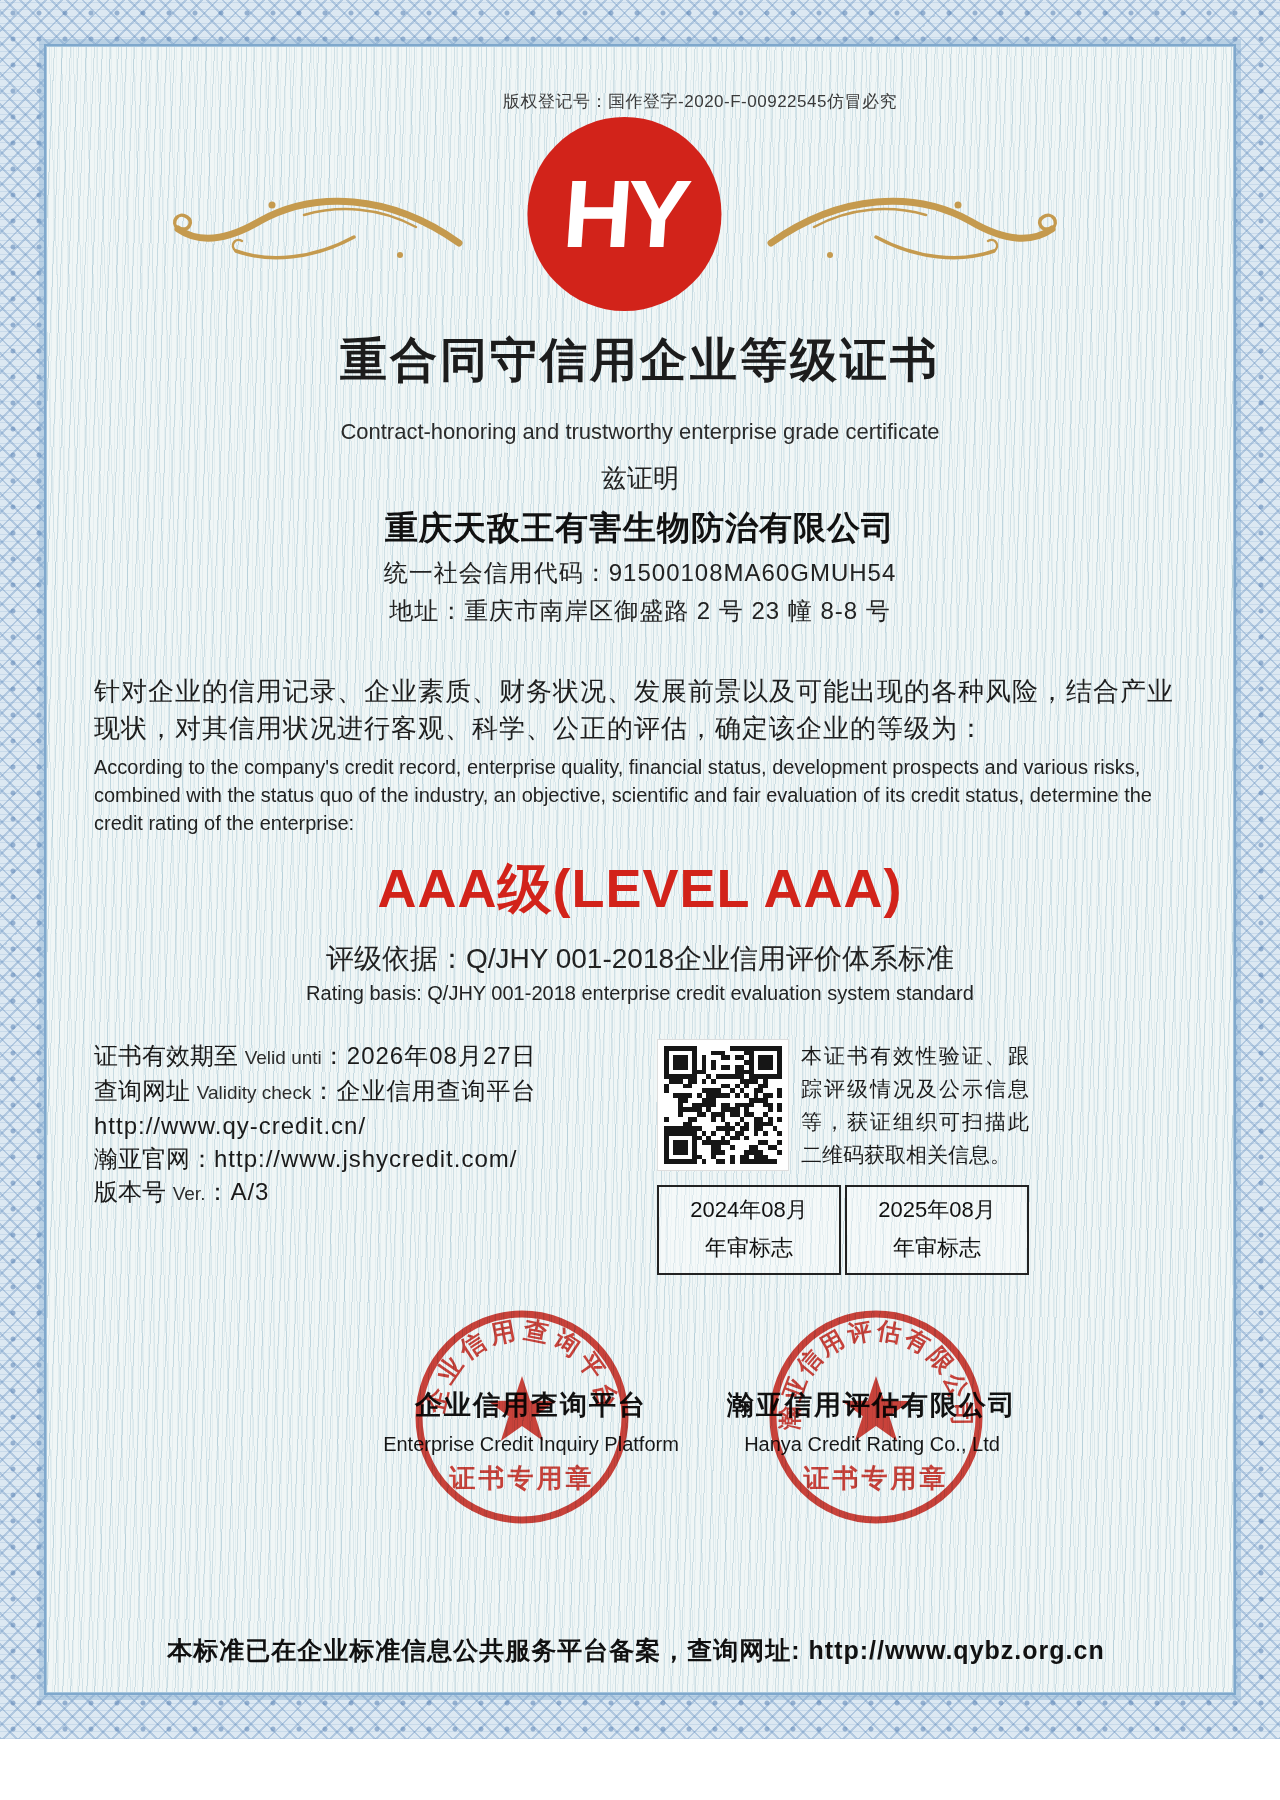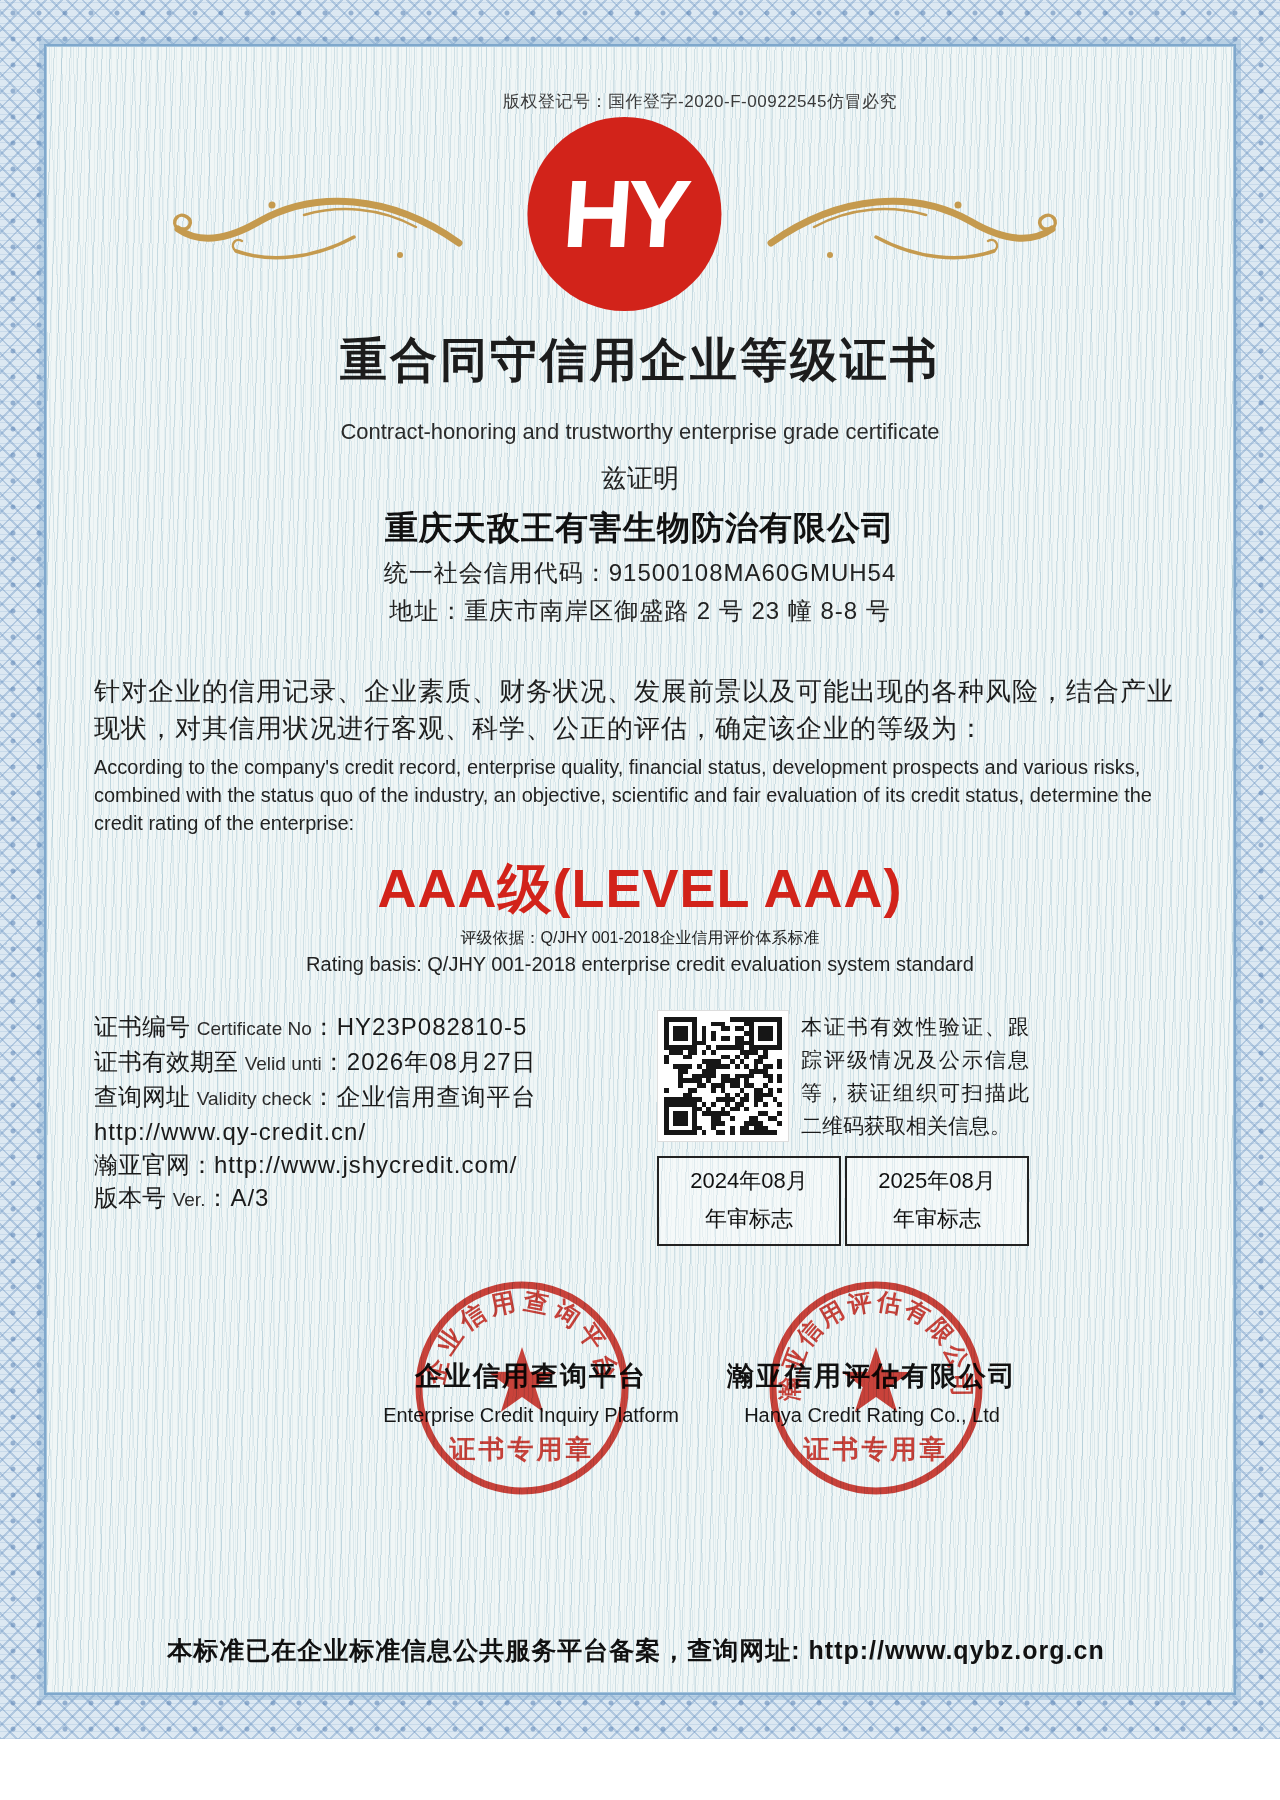--- a/index.html
+++ b/index.html
@@ -42,21 +42,21 @@
   .subtitle{margin-top:27px;text-align:center;font-size:22px;color:#2a2a2a;}
   .certify-cn{margin-top:16px;text-align:center;font-size:26px;color:#222;}
   .certify-en{margin-top:4px;text-align:center;font-size:22px;color:#2a2a2a;}
   .company{margin-top:10px;text-align:center;font-size:33px;font-weight:bold;color:#111;letter-spacing:1px;}
   .company-code,.company-addr{margin-top:6px;text-align:center;font-size:24px;color:#222;letter-spacing:1px;}
 
   .body-cn{margin-top:46px;font-size:26px;line-height:37px;color:#1e1e1e;letter-spacing:1px;text-align:left;}
   .body-en{margin-top:6px;font-size:20px;line-height:28px;color:#222;text-align:left;}
 
   .level{margin-top:16px;text-align:center;font-size:54px;font-weight:bold;color:#d2231a;letter-spacing:1px;}
-  .basis-cn{margin-top:2px;text-align:center;font-size:16px;color:#222;}
+  .basis-cn{margin-top:14px;text-align:center;font-size:28px;color:#222;}
   .basis-en{margin-top:4px;text-align:center;font-size:20px;color:#222;}
 
   
   .details{display:flex;margin-top:34px;}
   .details-left{flex:0 0 560px;font-size:24px;line-height:33px;color:#1a1a1a;}
   .d-row{white-space:nowrap;}
   .d-en{font-size:19px;color:#2c2c2c;}
   .d-val{letter-spacing:1px;}
   .details-right{margin-left:3px;width:372px;}
   .qr-row{display:flex;}
@@ -133,21 +133,20 @@
 
     <div class="body-cn">针对企业的信用记录、企业素质、财务状况、发展前景以及可能出现的各种风险，结合产业现状，对其信用状况进行客观、科学、公正的评估，确定该企业的等级为：</div>
     <div class="body-en">According to the company's credit record, enterprise quality, financial status, development prospects and various risks, combined with the status quo of the industry, an objective, scientific and fair evaluation of its credit status, determine the credit rating of the enterprise:</div>
 
     <div class="level">AAA级(LEVEL AAA)</div>
     <div class="basis-cn">评级依据：Q/JHY 001-2018企业信用评价体系标准</div>
     <div class="basis-en">Rating basis: Q/JHY 001-2018 enterprise credit evaluation system standard</div>
 
     <div class="details">
       <div class="details-left">
-        <div class="d-row"><span>证书编号 </span><span class="d-en">Certificate No</span><span class="d-val">：HY23P082810-5</span></div>
         <div class="d-row"><span>证书有效期至 </span><span class="d-en">Velid unti</span><span class="d-val">：2026年08月27日</span></div>
         <div class="d-row"><span>查询网址 </span><span class="d-en">Validity check</span><span class="d-val">：企业信用查询平台</span></div>
         <div class="d-row"><span class="d-val">http://www.qy-credit.cn/</span></div>
         <div class="d-row"><span>瀚亚官网：</span><span class="d-val">http://www.jshycredit.com/</span></div>
         <div class="d-row"><span>版本号 </span><span class="d-en">Ver.</span><span class="d-val">：A/3</span></div>
       </div>
       <div class="details-right">
         <div class="qr-row">
           <div class="qr" id="qr">
               <div class="q"></div>

